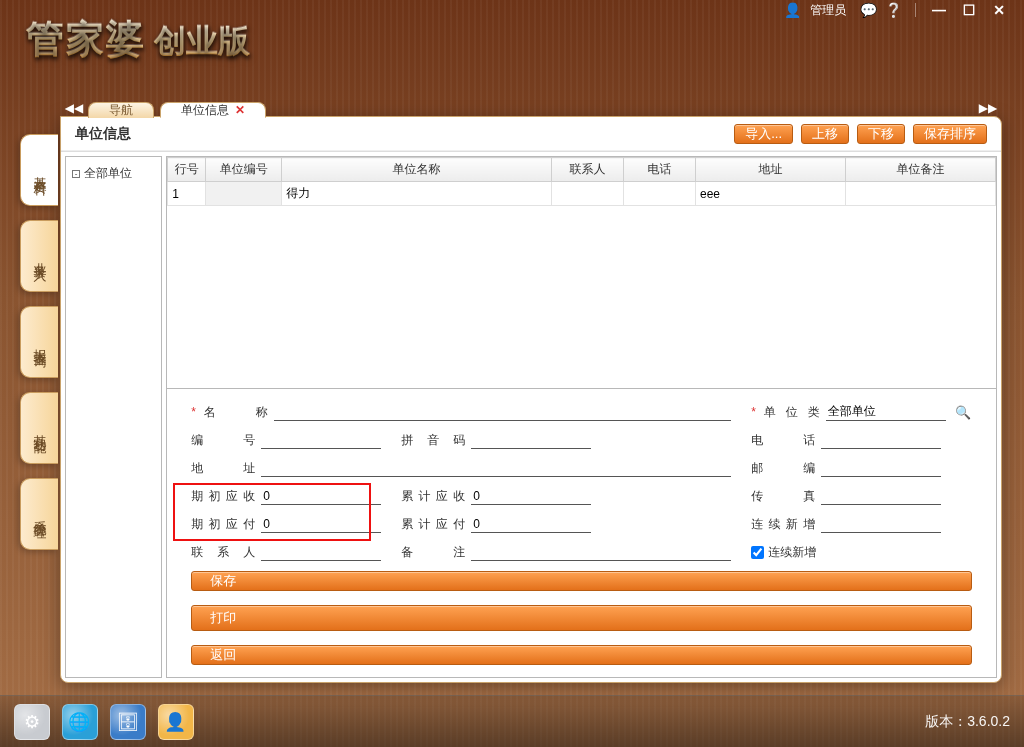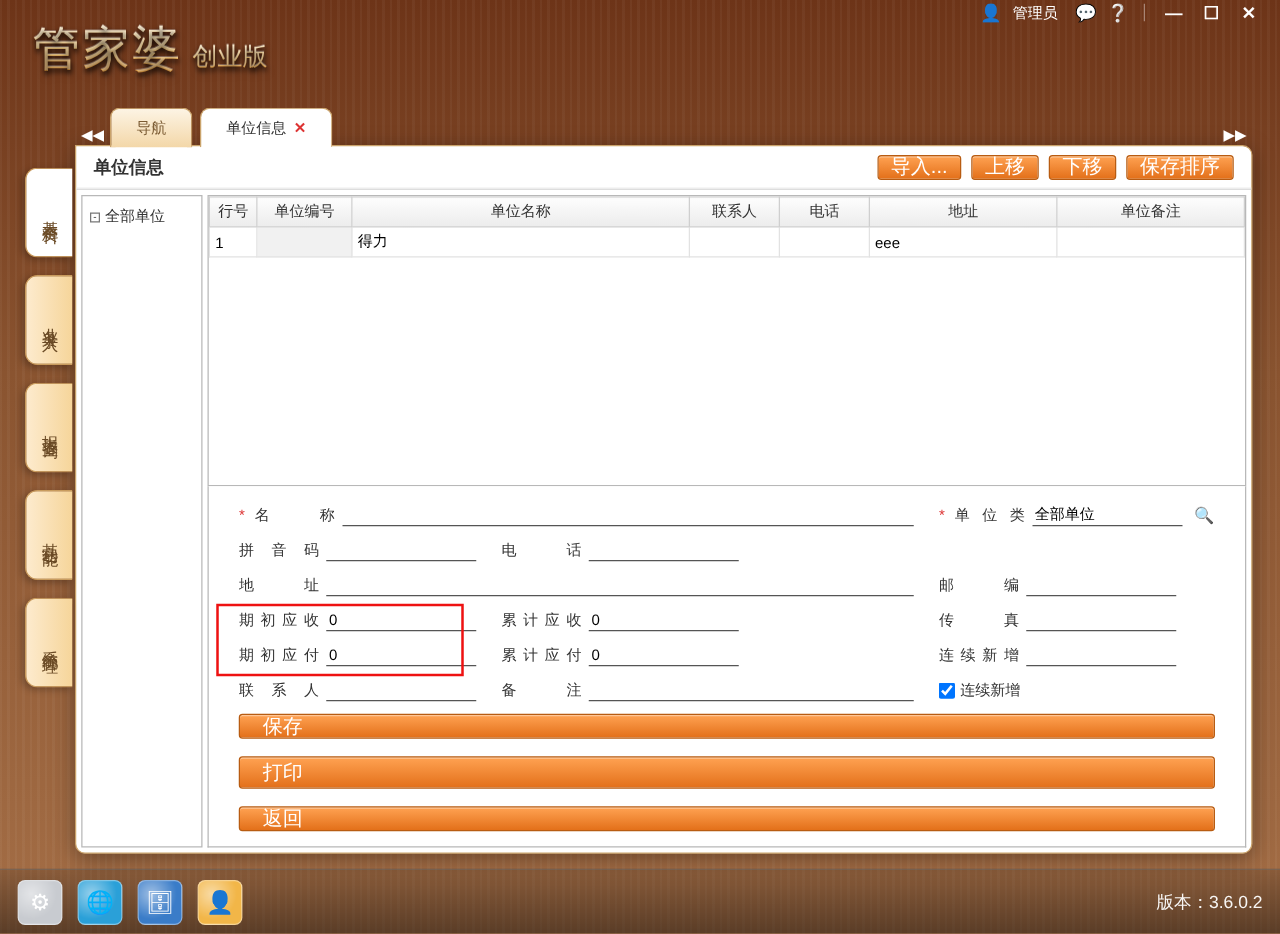--- a/index.html
+++ b/index.html
@@ -24,39 +24,39 @@
       display: flex; justify-content: flex-end; align-items: center;
       gap: 8px; padding-right: 14px; color: #fff; z-index: 5;
     }
     .win-btn { width: 22px; height: 14px; color: #fff; display:flex; align-items:center; justify-content:center; cursor:pointer; font-size:14px; font-weight:bold; }
     .brand {
       position: absolute; top: 14px; left: 26px;
       font-family: "STKaiti","KaiTi",serif; color: #fff0cc;
       text-shadow: 0 2px 4px rgba(0,0,0,0.6), 0 -1px 0 rgba(255,255,255,0.3);
       z-index: 5; display:flex; align-items:baseline; gap:8px;
     }
-    .brand .b1 { font-size: 38px; font-weight: 400; letter-spacing:2px;
+    .brand .b1 { font-size: 38px; font-weight: 700; letter-spacing:2px;
       background: linear-gradient(180deg,#fff8e6,#ffcf7b,#d98a2b);
       -webkit-background-clip: text; background-clip:text; color: transparent;
       filter: drop-shadow(1px 2px 2px rgba(0,0,0,.5));
     }
-    .brand .b2 { font-size: 20px; font-weight: 400;
+    .brand .b2 { font-size: 32px; font-weight: 700;
       background: linear-gradient(180deg,#fff8e6,#ffcf7b,#d98a2b);
       -webkit-background-clip: text; background-clip:text; color: transparent;
       filter: drop-shadow(1px 2px 2px rgba(0,0,0,.5));
     }
     
     .tabrow {
       position: absolute; top: 88px; left: 60px; right: 22px; height: 30px;
       display:flex; align-items:end; z-index:6;
     }
     .tab-scroll { width: 28px; height: 20px; color:#fff; display:flex; align-items:center; justify-content:center; cursor:pointer; }
     .tab-scroll.right { margin-left:auto; }
     .tab {
-      height: 32px; padding: 0 20px; margin-right: 6px;
+      height: 16px; padding: 0 20px; margin-right: 6px;
       border-radius: 8px 8px 0 0; display:flex; align-items:center; gap:6px;
       font-size: 12px; cursor:pointer;
     }
     .tab.inactive { background: linear-gradient(180deg,#fdf4e4,#f3d7a8); border:1px solid #caa36b; border-bottom:none; color:#7a5a32;}
     .tab.active { background: #fff; border:1px solid #caa36b; border-bottom:1px solid #fff; color:#333; }
     .tab .close { color:#d33; font-weight:bold; }
     
     .panel {
       position:absolute; top: 116px; left: 60px; right: 22px; bottom: 64px;
       background:#fff; border:1px solid #caa36b; border-radius: 0 8px 8px 8px;
@@ -75,21 +75,21 @@
       width: 38px; min-height: 72px; display:flex; align-items:center; justify-content:center;
     }
     .sidenav .pill.active { background: linear-gradient(90deg,#fff,#fff); }
     
     .panel-head { display:flex; align-items:center; height: 34px; padding: 4px 14px; gap:8px; border-bottom:1px solid #eee; }
     .panel-head h2 { font-size: 14px; font-weight: bold; color:#333; }
     .panel-head .spacer { flex: 1; }
     .btn-o {
       height: 20px; padding: 0 10px;
       background: linear-gradient(180deg,#ffa252,#e3701a);
-      border:1px solid #b85c12; border-radius:3px; color:#fff; font-size:16px;
+      border:1px solid #b85c12; border-radius:3px; color:#fff; font-size:13px;
       display:inline-flex; align-items:center; cursor:pointer;
       box-shadow: inset 0 1px 0 rgba(255,255,255,.4);
     }
     
     .panel-body { flex:1; display:flex; border-top:1px solid #ddd; }
     .tree {
       width: 154px; border:1px solid #b8b8b8; margin:4px; padding:6px 4px;
       background:#fff; font-size:12px; color:#333; overflow:auto;
     }
     .tree-node { display:flex; align-items:center; gap:4px; padding:2px 2px; }
@@ -229,20 +229,24 @@
             <input class="uline" style="flex: 1 1 0%;" value="">
           </div>
           <div class="field">
             <span class="req">*</span>
             <span class="lbl" style="width:56px">单 位 类</span>
             <input class="uline med" value="全部单位" style="">
             <span class="mag">🔍</span>
           </div>
 
           <div class="field">
+            <span class="lbl">编　号</span>
+            <input class="uline med" value="" style="">
+          </div>
+          <div class="field">
             <span class="lbl">拼 音 码</span>
             <input class="uline med" value="" style="">
           </div>
           <div class="field">
             <span class="lbl">电　话</span>
             <input class="uline med" value="" style="">
           </div>
 
           <div class="field" style="grid-column:1 / span 2">
             <span class="lbl">地　址</span>

